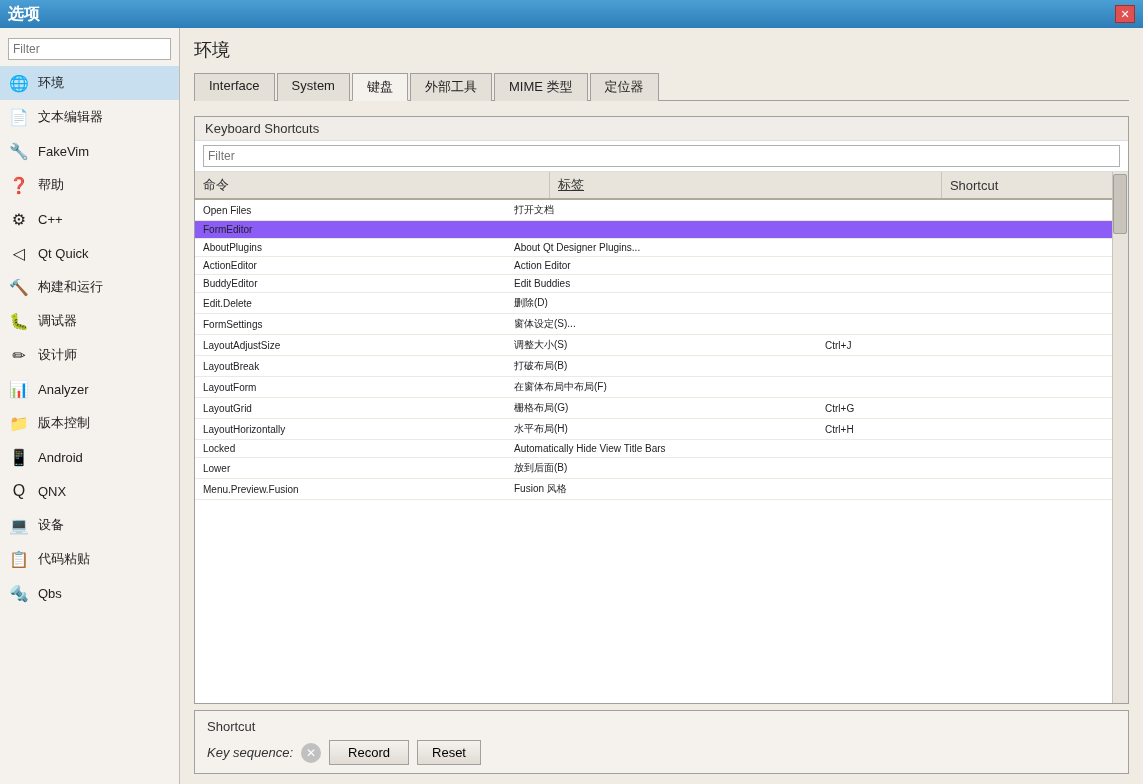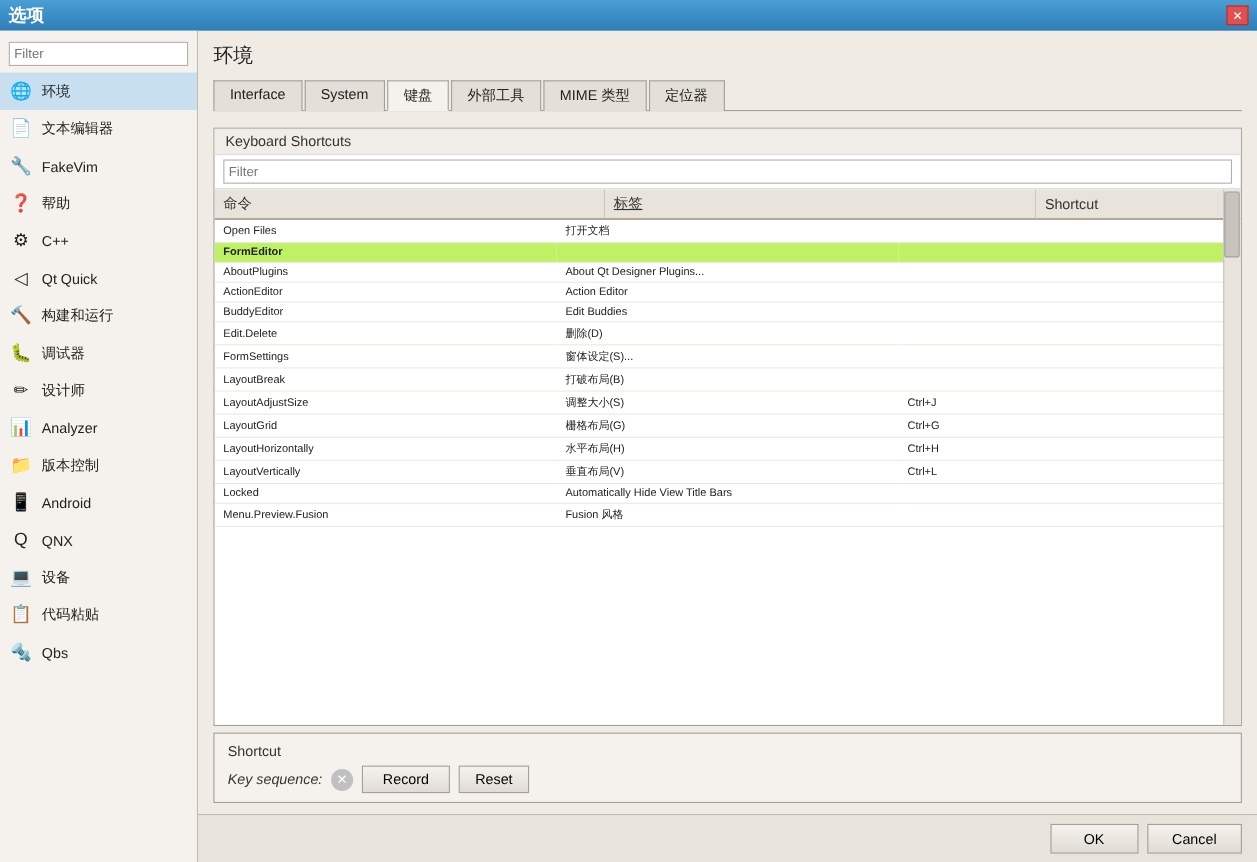--- a/index.html
+++ b/index.html
@@ -176,22 +176,22 @@
     .col-label { width: 42%; text-decoration: underline; }
     .col-shortcut { width: 20%; }
 
     .shortcuts-table tbody tr td {
       padding: 3px 8px;
       border-bottom: 1px solid #ede9e0;
       font-size: 10px;
       color: #222;
     }
     .shortcuts-table tbody tr.group-header td {
-      font-weight: bold;
-      background: #bef264;
+      font-weight: normal;
+      background: #8b5cf6;
       color: #222;
     }
     .shortcut-red { color: #dd0000; }
     .shortcut-normal { color: #222; }
 
     .scrollable-tbody {
       height: 390px;
       overflow-y: auto;
       display: block;
     }
@@ -456,47 +456,52 @@
     <td>Edit.Delete</td>
     <td>删除(D)</td>
     <td class="shortcut-normal"></td>
   </tr>
                   <tr>
     <td>FormSettings</td>
     <td>窗体设定(S)...</td>
     <td class="shortcut-normal"></td>
   </tr>
                   <tr>
-    <td>LayoutBreak</td>
-    <td>打破布局(B)</td>
-    <td class="shortcut-normal"></td>
-  </tr>
-                  <tr>
     <td>LayoutAdjustSize</td>
     <td>调整大小(S)</td>
     <td class="shortcut-red">Ctrl+J</td>
   </tr>
                   <tr>
+    <td>LayoutBreak</td>
+    <td>打破布局(B)</td>
+    <td class="shortcut-normal"></td>
+  </tr>
+                  <tr>
+    <td>LayoutForm</td>
+    <td>在窗体布局中布局(F)</td>
+    <td class="shortcut-normal"></td>
+  </tr>
+                  <tr>
     <td>LayoutGrid</td>
     <td>栅格布局(G)</td>
     <td class="shortcut-normal">Ctrl+G</td>
   </tr>
                   <tr>
     <td>LayoutHorizontally</td>
     <td>水平布局(H)</td>
     <td class="shortcut-normal">Ctrl+H</td>
   </tr>
                   <tr>
-    <td>LayoutVertically</td>
-    <td>垂直布局(V)</td>
-    <td class="shortcut-red">Ctrl+L</td>
-  </tr>
-                  <tr>
     <td>Locked</td>
     <td>Automatically Hide View Title Bars</td>
+    <td class="shortcut-normal"></td>
+  </tr>
+                  <tr>
+    <td>Lower</td>
+    <td>放到后面(B)</td>
     <td class="shortcut-normal"></td>
   </tr>
                   <tr>
     <td>Menu.Preview.Fusion</td>
     <td>Fusion 风格</td>
     <td class="shortcut-normal"></td>
   </tr>
                 </tbody>
             </table>
           </div>
@@ -511,18 +516,14 @@
         <div class="shortcut-input-title">Shortcut</div>
         <div class="shortcut-input-row">
           <span class="shortcut-label">Key sequence:</span>
           <button class="clear-btn">✕</button>
           <button class="record-btn">Record</button>
           <button class="reset-btn">Reset</button>
         </div>
       </div>
     </div>
 
-    <div class="dialog-footer">
-      <button class="footer-btn">OK</button>
-      <button class="footer-btn">Cancel</button>
-    </div>
   </div>
 </div>
 
 </body></html>

